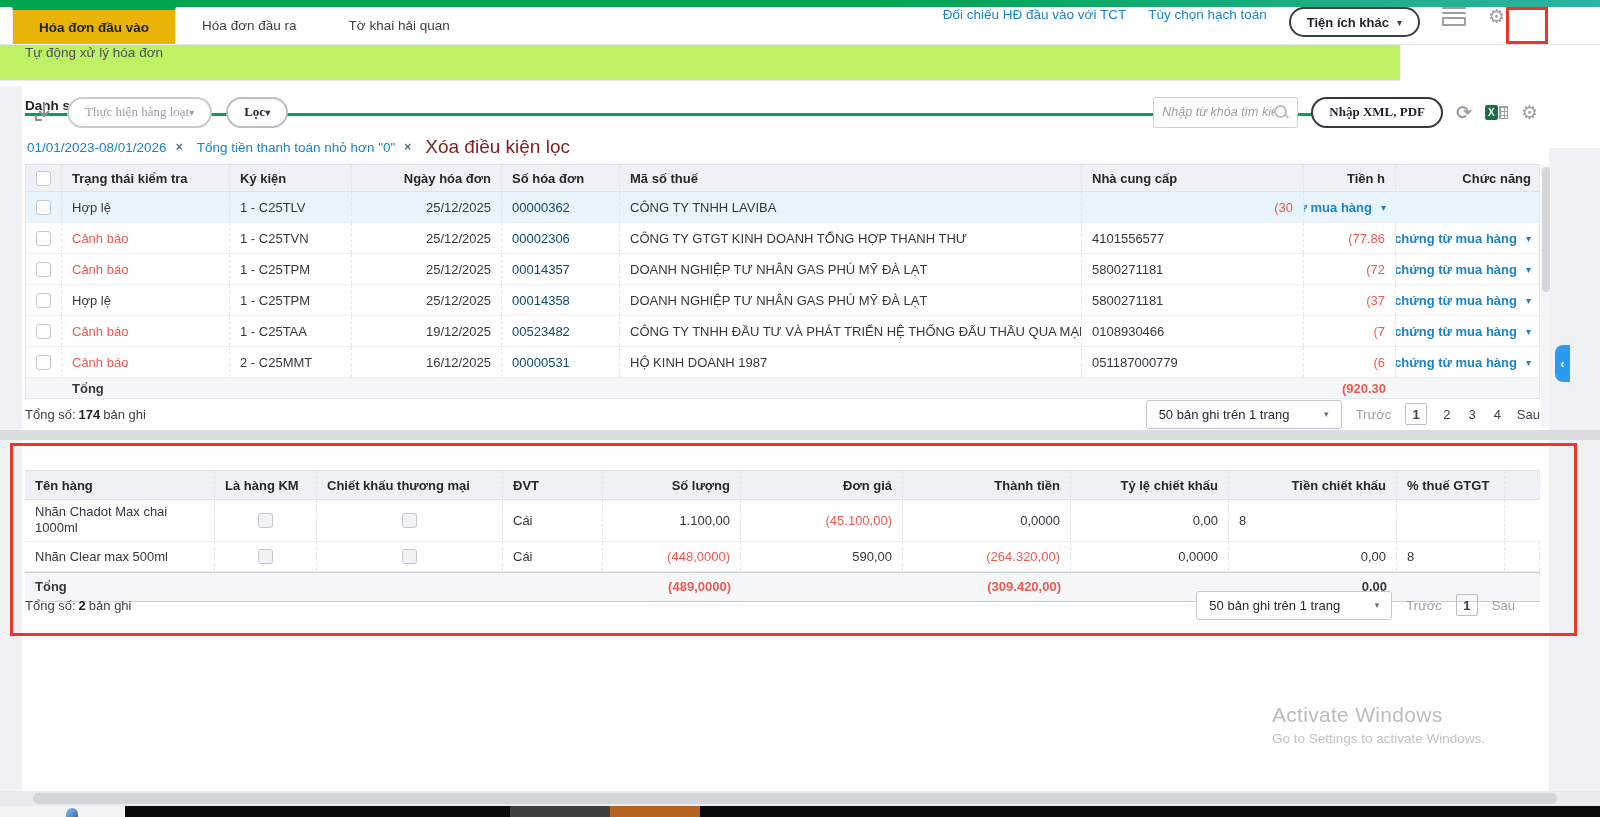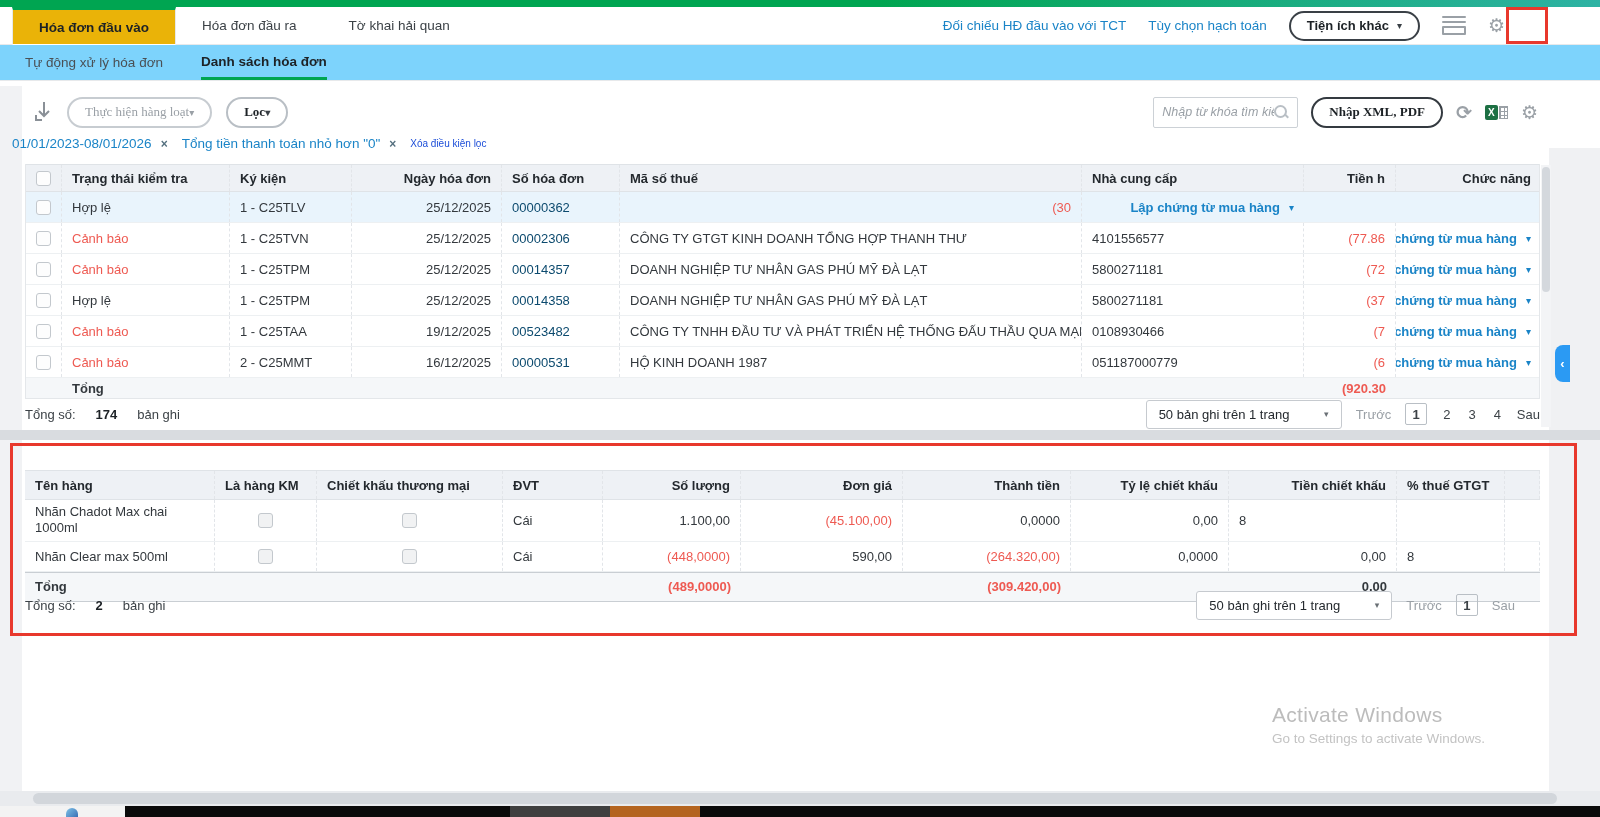--- a/index.html
+++ b/index.html
@@ -10,33 +10,33 @@
   .green-bar { position:absolute; left:0; top:0; width:1600px; height:7px;
     background:linear-gradient(90deg,#00a551 0%,#00a551 55%,#2eb3a4 100%); }
 
   
   .main-tab-row { position:absolute; left:0; top:7px; width:1600px; height:38px; background:#fff;
     border-bottom:1px solid #e7e9eb; display:flex; align-items:stretch; }
   .main-tabs { display:flex; margin-left:12px; }
   .main-tab { padding:0 26px; display:flex; align-items:center; font-size:13.5px; color:#3c4247; cursor:pointer; }
   .main-tab.active { border:1px solid #e7e9eb; border-top:3px solid #00a551; border-bottom:1px solid #fff;
     margin-bottom:-1px; font-weight:bold; color:#1d2226; background:#eab308; }
-  .tabs-right { margin-left:auto; display:flex; align-items:center; gap:22px; padding-right:95px; }
+  .tabs-right { margin-left:auto; display:flex; gap:22px; padding-right:95px; }
   .hlink { color:#1a84c7; font-size:13.5px; cursor:pointer; white-space:nowrap; }
   .pill-dark { border:2px solid #3a4046; border-radius:16px; height:30px; padding:0 16px; display:flex;
     align-items:center; gap:8px; font-weight:bold; color:#1d2226; background:#fff; cursor:pointer; white-space:nowrap; }
   .caret { font-size:10px; color:#3a4046; }
   .layout-icon { width:24px; display:flex; flex-direction:column; gap:3px; }
   .layout-icon .ln { height:2px; background:#9aa0a6; border-radius:1px; }
   .layout-icon .bx { height:9px; border:2px solid #9aa0a6; border-radius:1px; }
   .gear { font-size:19px; color:#9aa0a6; line-height:1; cursor:pointer; }
 
   
-  .sub-tab-row { position:absolute; left:0; top:45px; width:1600px; height:36px; background:#7dd3fc;
-    border-bottom:1px solid #e7e9eb; display:flex; align-items:stretch; padding-left:25px; gap:38px; }
+  .sub-tab-row { position:absolute; left:0; top:45px; width:1400px; height:36px; background:#bef264;
+    border-bottom:1px solid #e7e9eb; display:flex; align-items:stretch; padding-left:25px; gap:38px;flex-direction:column; }
   .sub-tab { display:flex; align-items:center; color:#4a5055; cursor:pointer; font-size:13.5px; }
   .sub-tab.active { font-weight:bold; color:#1d2226; border-bottom:3px solid #00a551; }
 
   
   .left-gutter { position:absolute; left:0; top:86px; width:22px; height:705px; background:#f1f2f4; }
   .right-gutter { position:absolute; left:1549px; top:148px; width:51px; height:643px; background:#f0f1f3; }
 
   
   .toolbar { position:absolute; left:0; top:92px; width:1600px; height:40px; display:flex; align-items:center; }
   .tb-left { display:flex; align-items:center; gap:14px; margin-left:33px; }
@@ -56,24 +56,24 @@
   .mag::after { content:""; position:absolute; left:10px; top:10px; width:5px; height:2px; background:#b9bfc5; transform:rotate(45deg); }
   .refresh { font-size:19px; color:#9aa0a6; font-weight:bold; cursor:pointer; line-height:1; }
   .excel-icon { display:flex; align-items:center; cursor:pointer; }
   .excel-icon .xbox { width:13px; height:15px; background:#1d7044; border-radius:2px; color:#fff; font-size:10px;
     font-weight:bold; display:flex; align-items:center; justify-content:center; }
   .excel-icon .grid { width:9px; height:13px; margin-left:1px; background:
     linear-gradient(#9aa0a6 1px,transparent 1px) 0 0/9px 4px, linear-gradient(90deg,#9aa0a6 1px,transparent 1px) 0 0/4px 13px;
     border:1px solid #9aa0a6; }
 
   
-  .filter-row { position:absolute; left:12px; top:136px; display:flex; align-items:center; gap:14px; }
+  .filter-row { position:absolute; left:27px; top:136px; display:flex; align-items:center; gap:14px; }
   .chip { display:flex; align-items:center; gap:9px; color:#1a84c7; font-size:13.5px; }
   .chip-x { color:#55707f; font-weight:bold; font-size:12px; cursor:pointer; }
-  .clear-link { color:#1d4ed8; font-size:10px; cursor:pointer; }
+  .clear-link { color:#7f1d1d; font-size:19px; cursor:pointer; }
 
   
   :root { --t1cols:36px 168px 122px 150px 118px 462px 222px 92px 145px;
           --t2cols:190px 102px 186px 100px 138px 162px 168px 158px 168px 108px 35px; }
   .table1 { position:absolute; left:25px; top:164px; width:1515px; border-left:1px solid #e4e7ea; border-right:1px solid #e4e7ea; }
   .t-row { display:grid; grid-template-columns:var(--t1cols); align-items:center; height:31px;
     border-bottom:1px solid #edf0f2; background:#fff; }
   .t-head { background:#eef1f5; height:28px; border-top:1px solid #dfe3e7; border-bottom:1px solid #dfe3e7; font-weight:bold; color:#24292e; }
   .t-row.hl { background:#e9f4fc; }
   .cell { padding:0 10px; overflow:hidden; white-space:nowrap; height:100%; display:flex; align-items:center;
@@ -88,21 +88,21 @@
   .action-link { color:#1a84c7; font-weight:bold; cursor:pointer; display:flex; align-items:center; gap:9px; }
   .action-link .caret { color:#1a84c7; }
   .t-total { background:#f5f7f9; height:21px; border-bottom:1px solid #e4e7ea; font-weight:bold; }
 
   
   .vscroll { position:absolute; left:1541px; top:165px; width:10px; height:262px; background:#f3f4f6; }
   .vscroll .vthumb { position:absolute; left:1px; top:2px; width:8px; height:125px; background:#d4d8dd; border-radius:4px; }
 
   
   .tfooter { position:absolute; display:flex; align-items:center; }
-  .count-line { display:flex; gap:20px; align-items:center; color:#3c4247; }
+  .count-line { display:flex; gap:3px; align-items:center; color:#3c4247; }
   .count-line b { color:#1d2226; }
   .pager { display:flex; align-items:center; gap:14px; }
   .select { border:1px solid #c6cacf; border-radius:3px; height:29px; width:196px; display:flex; align-items:center;
     justify-content:space-between; padding:0 12px; background:#fff; cursor:pointer; color:#24292e; }
   .select .caret { color:#6a7075; font-size:9px; }
   .pgtxt { color:#9aa0a6; }
   .pgtxt.on { color:#3c4247; cursor:pointer; }
   .pgnum { color:#3c4247; cursor:pointer; padding:0 2px; }
   .pgnum.cur { border:1px solid #b9bfc5; font-weight:bold; width:22px; height:22px; display:flex; align-items:center;
     justify-content:center; border-radius:2px; }
@@ -243,20 +243,21 @@
     <div class="t-row hl">
       <div class="cell ctr">
           <div class="chk"></div>
         </div>
       <div class="cell">Hợp lệ</div>
       <div class="cell">1 - C25TLV</div>
       <div class="cell rt">25/12/2025</div>
       <div class="cell">
           <span class="blue">00000362</span>
         </div>
+      <div class="cell">CÔNG TY TNHH LAVIBA</div>
       <div class="cell rt red">(30</div>
       <div class="cell rt">
           <span class="action-link">
             <span>Lập chứng từ mua hàng</span>
             <span class="caret">▾</span>
           </span>
         </div>
     </div>
 
     <div class="t-row">

